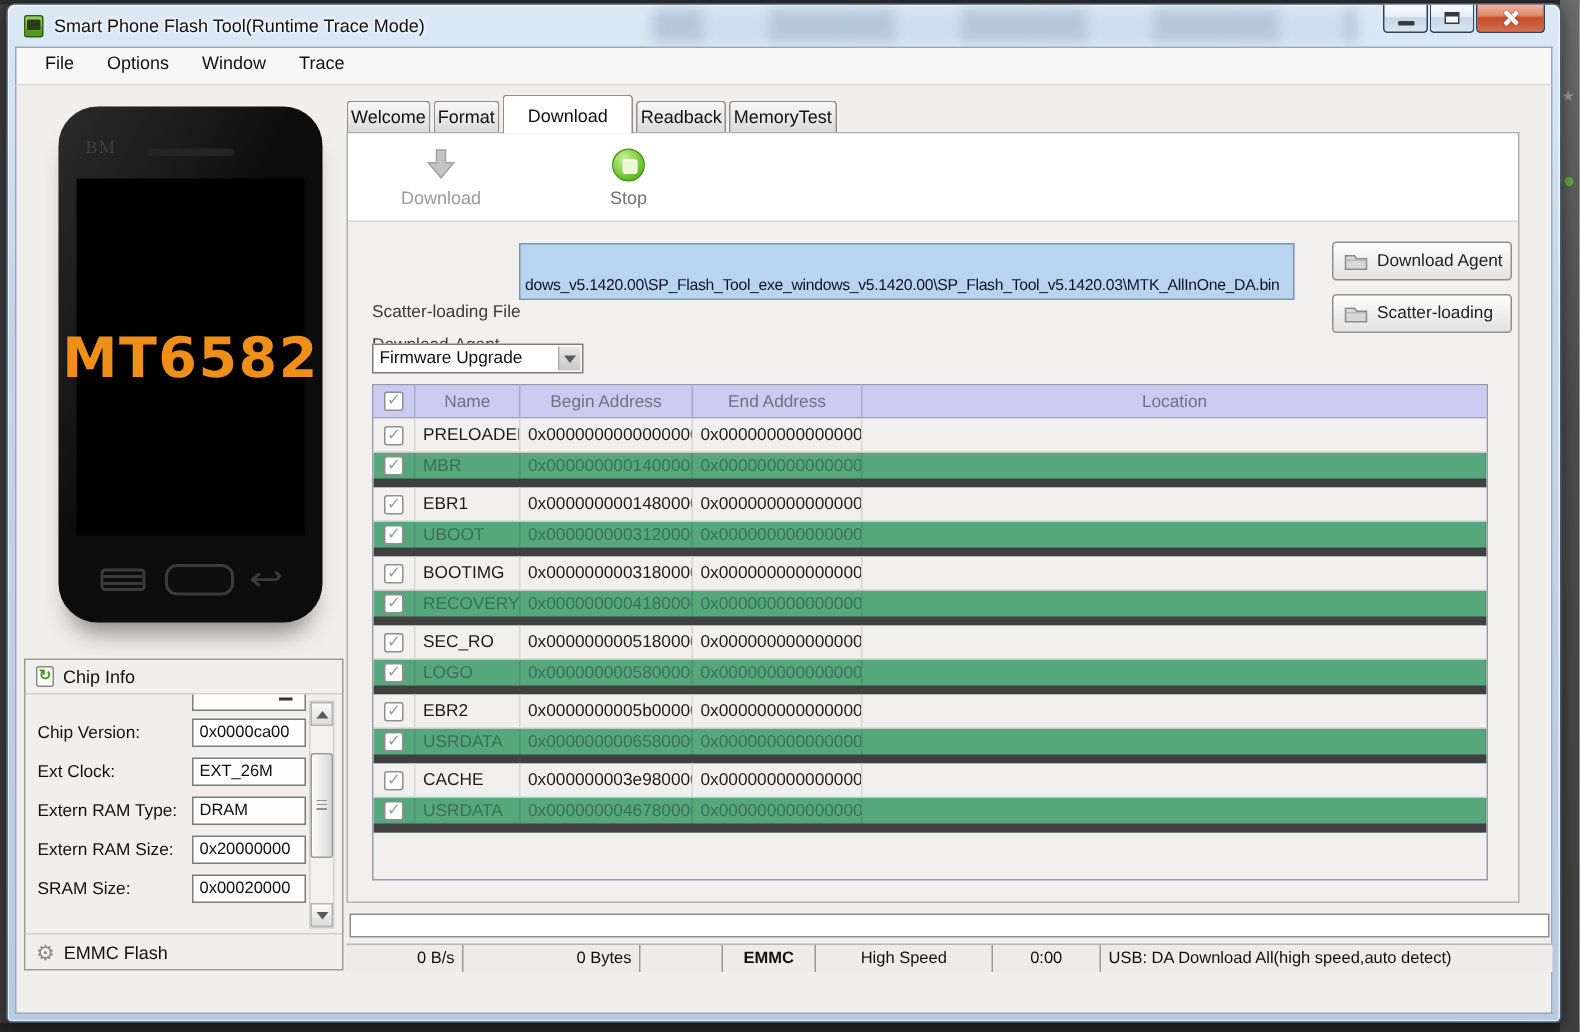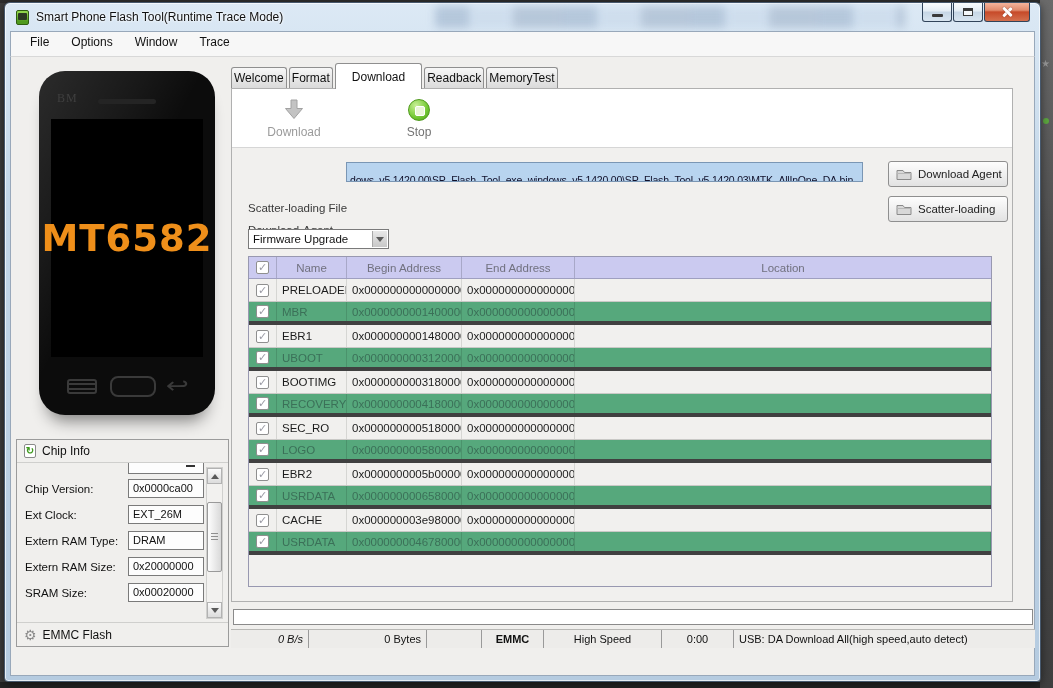--- a/index.html
+++ b/index.html
@@ -102,41 +102,41 @@
   .tool{position:absolute;top:6px;width:84px;text-align:center;font-size:12px;}
   .tool .icon-wrap{height:30px;display:flex;align-items:center;justify-content:center;}
   .tool-download{left:20px;color:#9b9b9b;}
   .tool-stop{left:156px;width:62px;color:#737373;}
   .stop-circle{width:22px;height:22px;border-radius:50%;border:1px solid #4f9a1c;position:relative;
     background:radial-gradient(circle at 35% 28%,#c8ef96,#79cc3a 55%,#48a012 100%);}
   .stop-circle::after{content:"";position:absolute;left:6px;top:6px;width:8px;height:8px;border-radius:2px;background:#eaf6d8;border:1px solid #fff;}
 
   .fld-label{position:absolute;font-size:11.5px;color:#3a3a3a;}
   .fld{position:absolute;border:1px solid #7a7a7a;background:#fff;font-size:10px;line-height:18px;
-    white-space:nowrap;overflow:hidden;padding:8px 3px;color:#10102a;letter-spacing:-0.2px;}
+    white-space:nowrap;overflow:hidden;padding:18px 3px;color:#10102a;letter-spacing:-0.2px;}
   .fld.selected{background:var(--selection-bg,#b8d4ef);border-color:#7a96b4;font-size:10.5px;}
   .dd-btn{position:absolute;right:1px;top:1px;bottom:1px;width:15px;background:linear-gradient(180deg,#f2f2f2,#d2d2d2);
     border-left:1px solid #a8a8a8;display:flex;align-items:center;justify-content:center;}
   .browse-btn{position:absolute;width:120px;height:26px;border:1px solid #8f8f8f;border-radius:3px;
     background:linear-gradient(180deg,#fdfdfd,#e2e2e2);display:flex;align-items:center;gap:6px;padding-left:7px;font-size:11.5px;color:#222;}
   .combo{position:absolute;left:16px;top:140px;width:141px;height:20px;border:1px solid #7a7a7a;background:#fff;
     font-size:11.5px;line-height:18px;padding-left:4px;color:#111;}
 
   
   .ptable{position:absolute;left:16px;top:167px;width:744px;height:331px;border:1px solid #9898b0;background:#f1f0ee;overflow:hidden;}
   .pt-header{display:grid;grid-template-columns:28px 70px 115px 113px 1fr;height:22px;
     background:var(--table-header-bg,#cbcaf0);color:#71717f;font-size:11.5px;border-bottom:1px solid #9f9fc0;}
   .pt-header .hcell{display:flex;align-items:center;justify-content:center;border-right:1px solid #a8a8c8;}
   .pt-header .hcell:last-child{border-right:none;}
   .pt-row{display:grid;grid-template-columns:28px 70px 115px 113px 1fr;height:23px;background:#f1f0ee;
     border-bottom:1px solid #c9c9c6;font-size:11.5px;color:#1c1c1c;}
   .pt-row .cell{display:flex;align-items:center;border-right:1px solid #d6d6d3;padding-left:5px;overflow:hidden;white-space:nowrap;}
   .pt-row .cell.cb{justify-content:center;padding-left:0;}
   .pt-row .cell:last-child{border-right:none;}
-  .pt-row.green{background:var(--row-highlight,#56a87c);color:#3b7058;border-bottom:4px solid #404040;text-align:right;}
+  .pt-row.green{background:var(--row-highlight,#56a87c);color:#3b7058;border-bottom:6px solid #404040;text-align:right;}
   .pt-row.green .cell{border-right:1px solid rgba(0,0,0,.12);}
   .checkbox{width:13px;height:13px;border:1px solid #8f8f8f;border-radius:2px;background:#fff;position:relative;
     font-size:11px;line-height:11px;color:#9a9aa4;text-align:center;}
   .checkbox::after{content:"✓";position:absolute;left:1px;top:0;}
 
   
   .progress{position:absolute;left:222px;top:552px;width:800px;height:16px;background:#fff;border:1px solid #8a8a8a;}
   .statusbar{position:absolute;left:220px;top:572px;width:804px;height:19px;display:flex;background:#edecea;
     border-top:1px solid #b8b8b5;font-size:11px;color:#111;align-items:stretch;}
   .seg{border-right:1px solid #9a9a9a;display:flex;align-items:center;padding:0 5px;white-space:nowrap;overflow:hidden;}
@@ -408,21 +408,21 @@
     <div class="cell">0x0000000046780000</div>
     <div class="cell">0x0000000000000000</div>
     <div class="cell"></div>
   </div>
           </div>
       </div>
     </div>
 
     <div class="progress"></div>
     <div class="statusbar">
-      <div class="seg r" style="width:78px;font-style:italic;">0 B/s</div>
+      <div class="seg r" style="width:78px;">0 B/s</div>
       <div class="seg r" style="width:118px;">0 Bytes</div>
       <div class="seg" style="width:55px;"></div>
       <div class="seg c b" style="width:62px;">EMMC</div>
       <div class="seg c" style="width:118px;">High Speed</div>
       <div class="seg c" style="width:72px;">0:00</div>
       <div class="seg">USB: DA Download All(high speed,auto detect)</div>
     </div>
 
   </div>
 </div>

